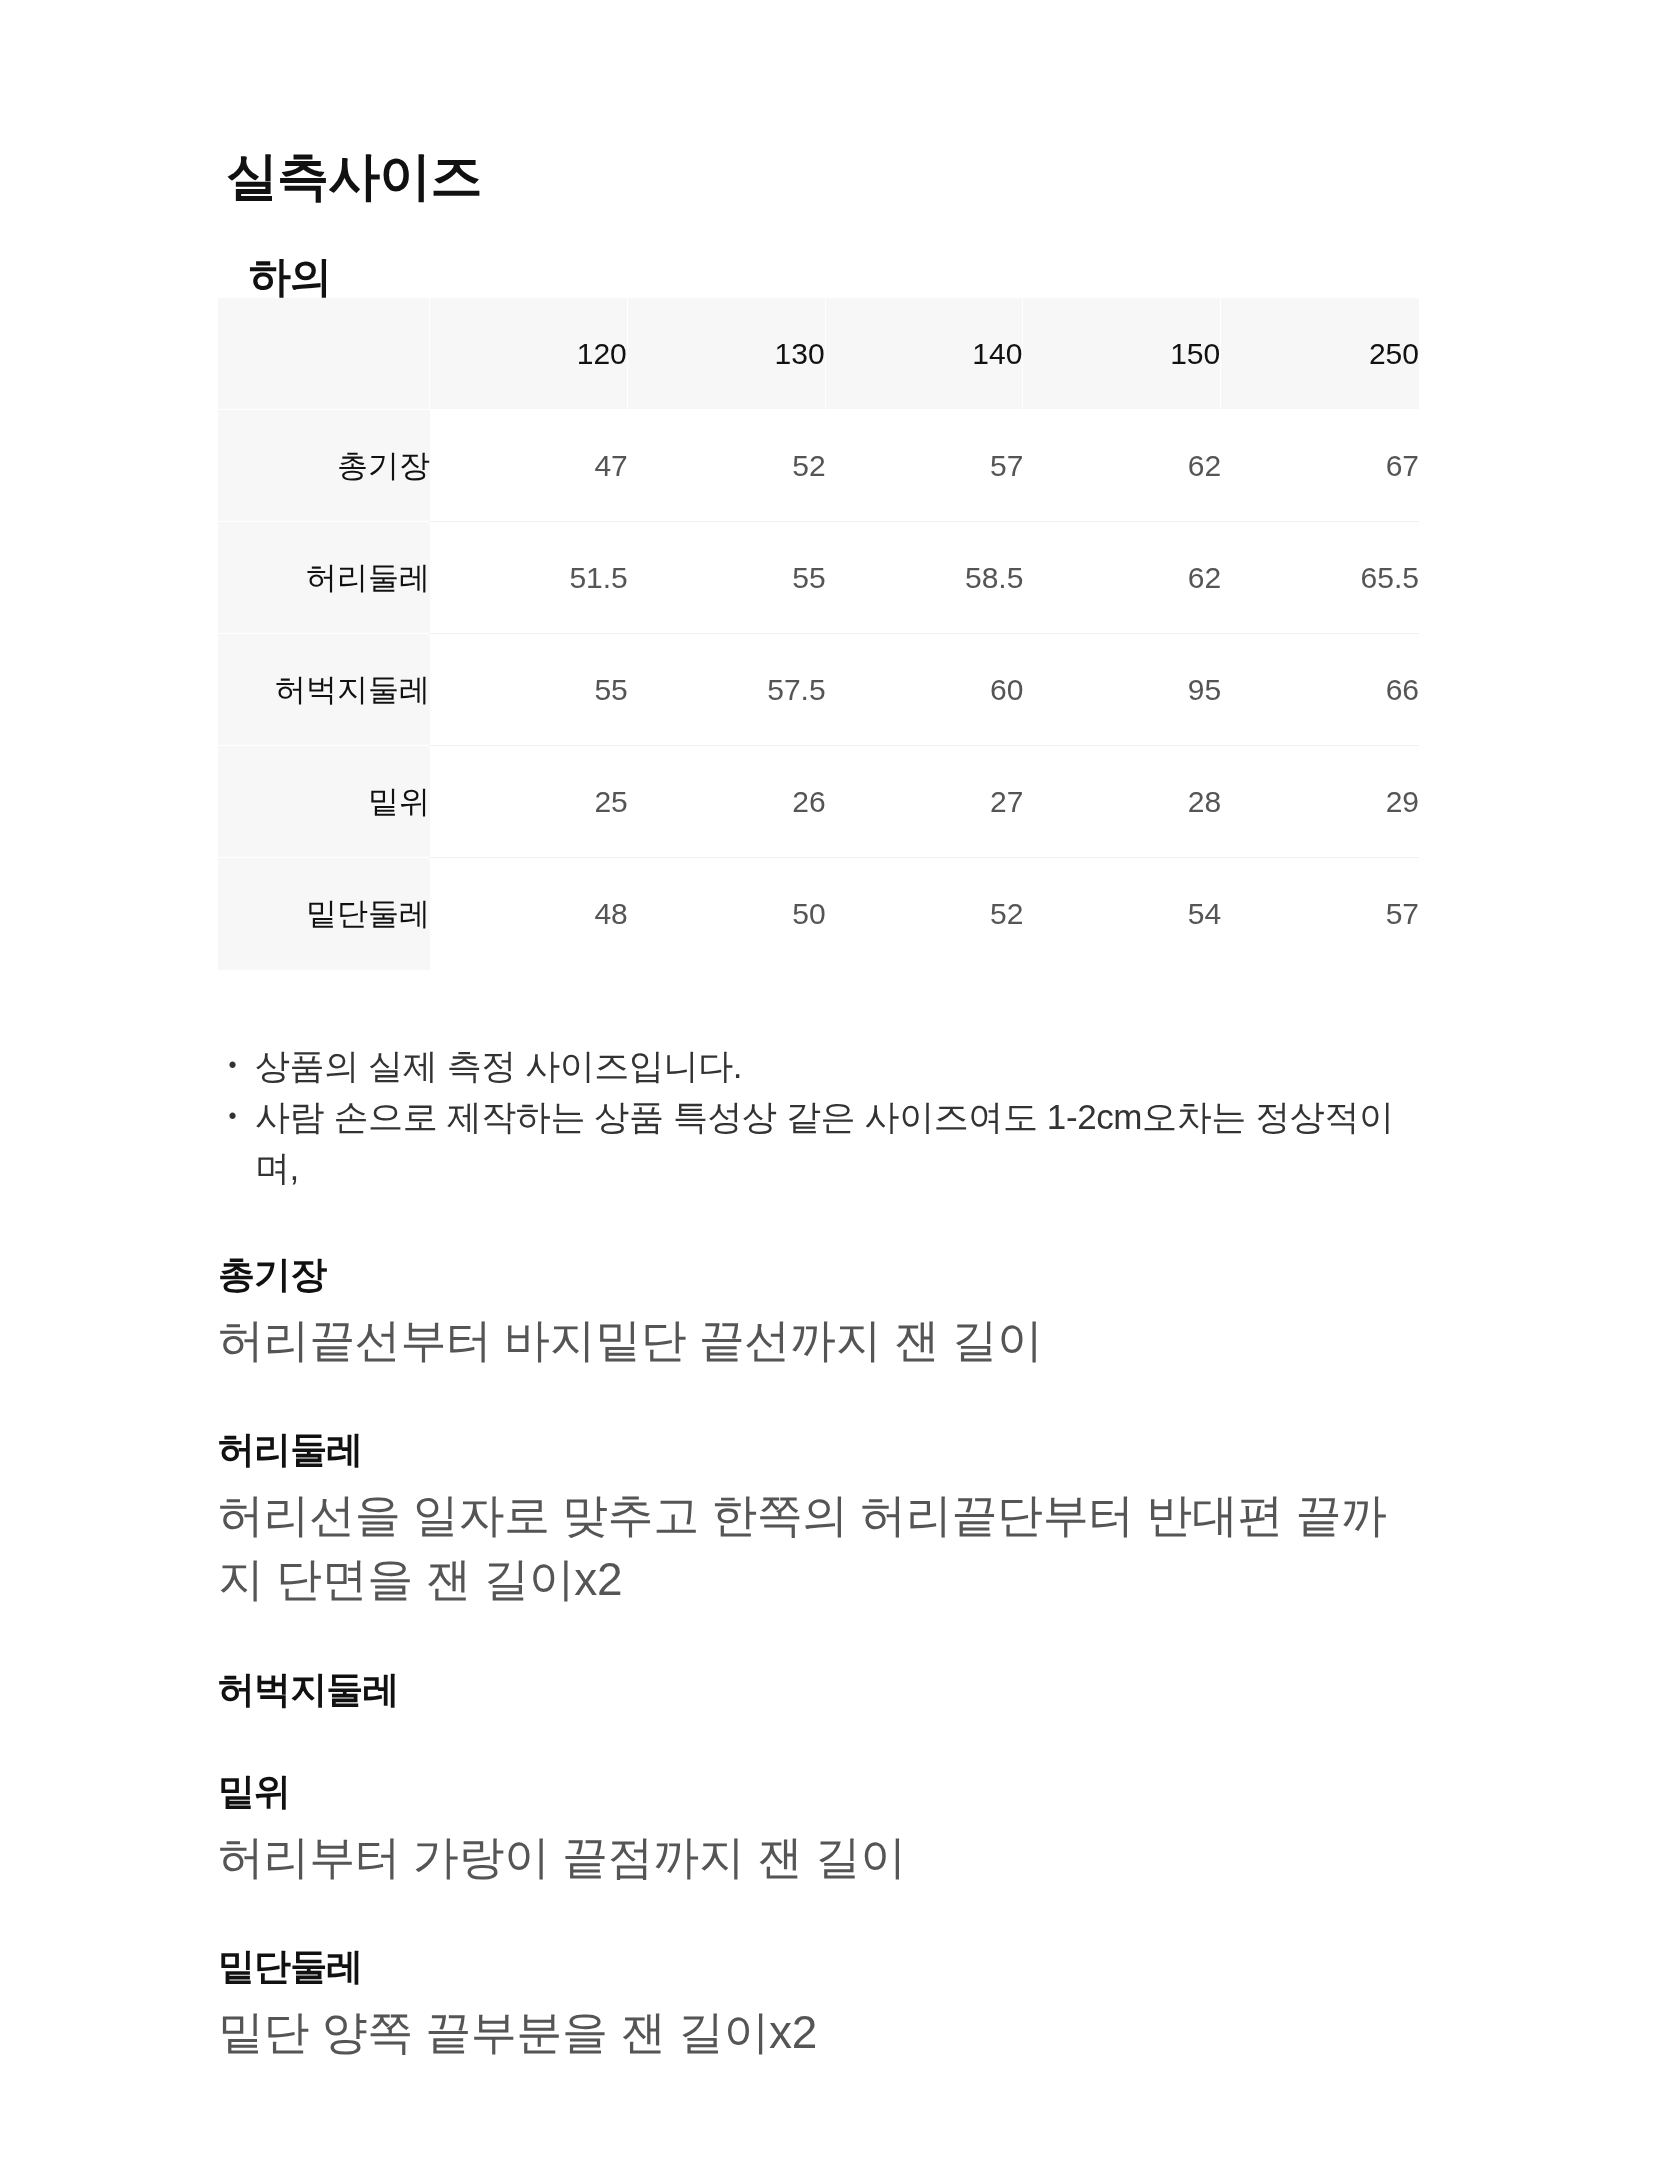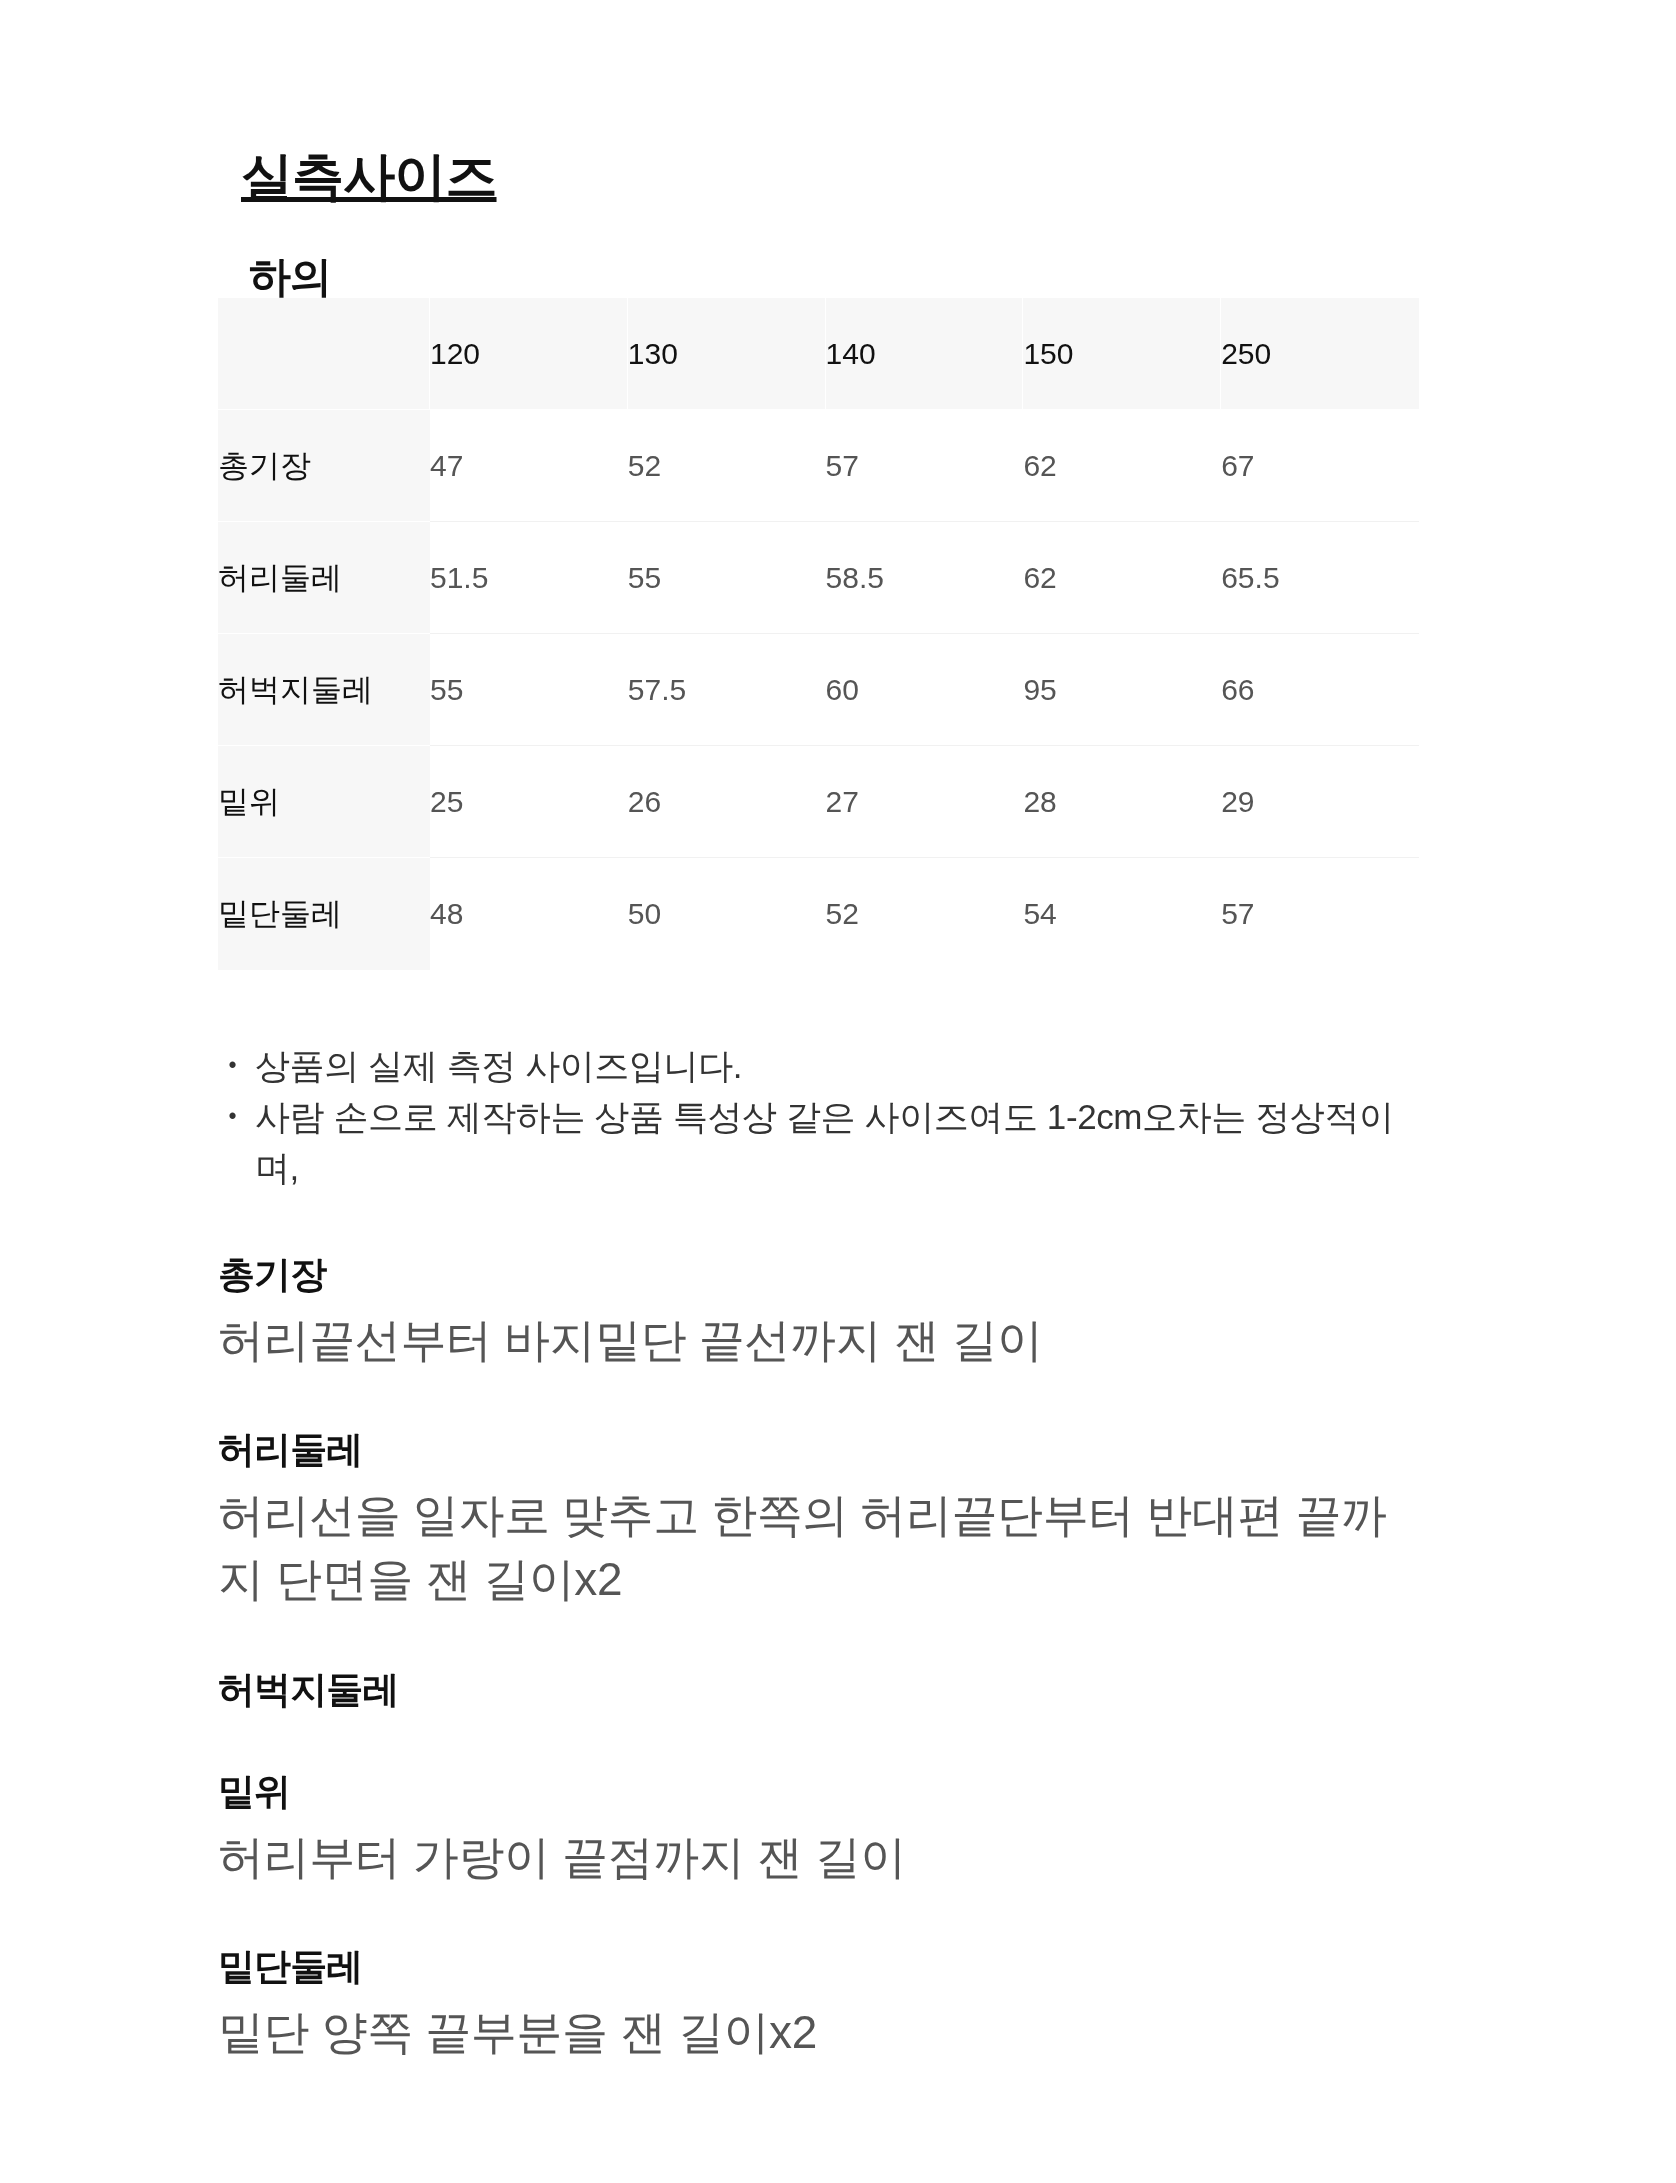--- a/index.html
+++ b/index.html
@@ -15,27 +15,26 @@
     color: #111111;
     -webkit-font-smoothing: antialiased;
   }
   .page {
     box-sizing: border-box;
     width: 1677px;
     padding: 150px 258px 0 218px;
   }
   
   .page-title {
-    margin: 0 0 0 23px;
+    margin: 0 0 0 8px;
     font-size: 52px;
     line-height: 1;
     font-weight: 700;
     letter-spacing: -0.9px;
     color: #111111;
-    text-decoration: underline;
   }
   .section-subtitle {
     margin: 54px 0 0 31px;
     font-size: 42px;
     line-height: 1;
     font-weight: 700;
     letter-spacing: -0.9px;
     color: #111111;
   }
   .unit-row {
@@ -51,21 +50,21 @@
     table-layout: fixed;
     border-collapse: separate;
     border-spacing: 0;
   }
   table.size-table col.label-col { width: 212px; }
   table.size-table th,
   table.size-table td {
     box-sizing: border-box;
     height: 112px;
     padding: 0;
-    text-align: left;
+    text-align: right;
     vertical-align: middle;
     font-weight: 400;
   }
   th.corner-cell,
   th.size-col {
     background: #f7f7f7;
     font-size: 30px;
     color: #111111;
     border-bottom: 1.7px solid #ffffff;
   }

